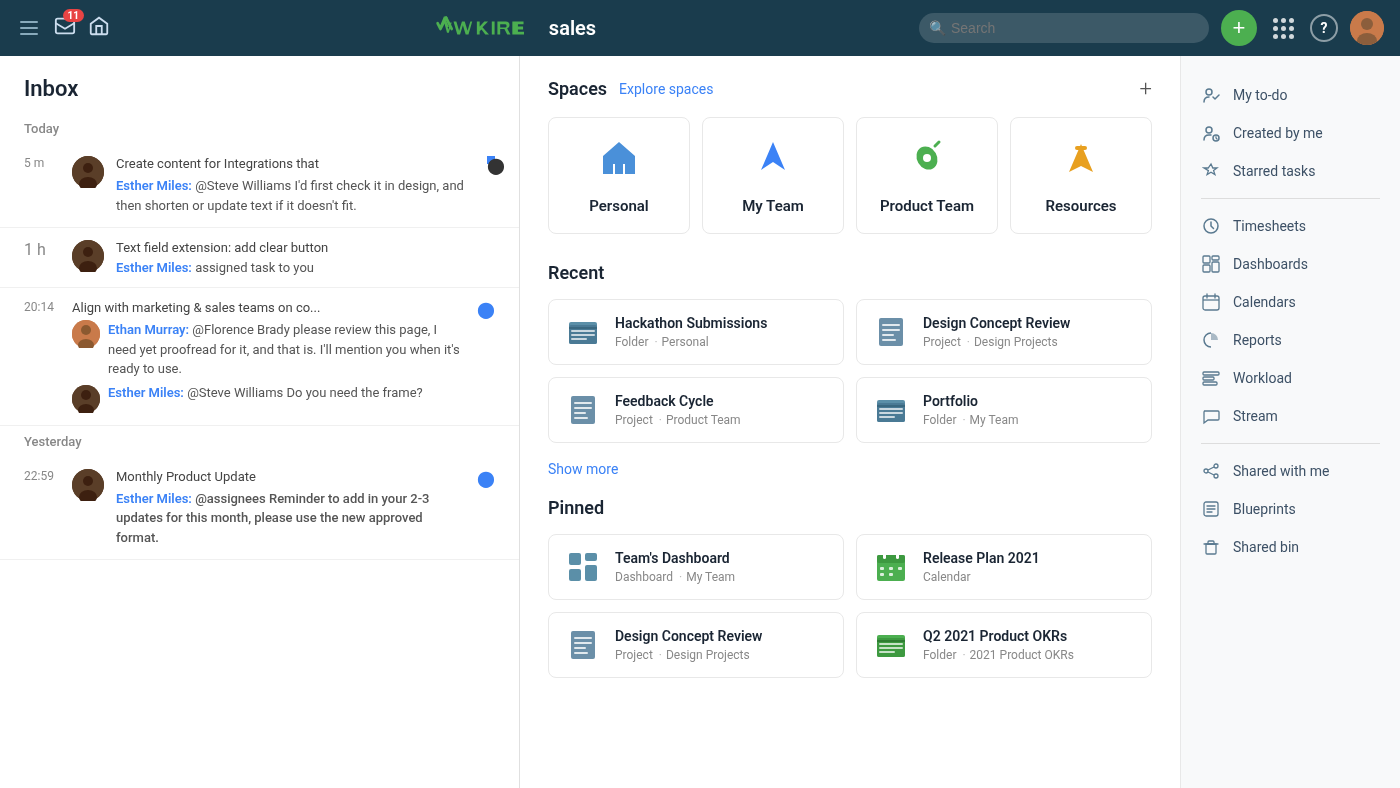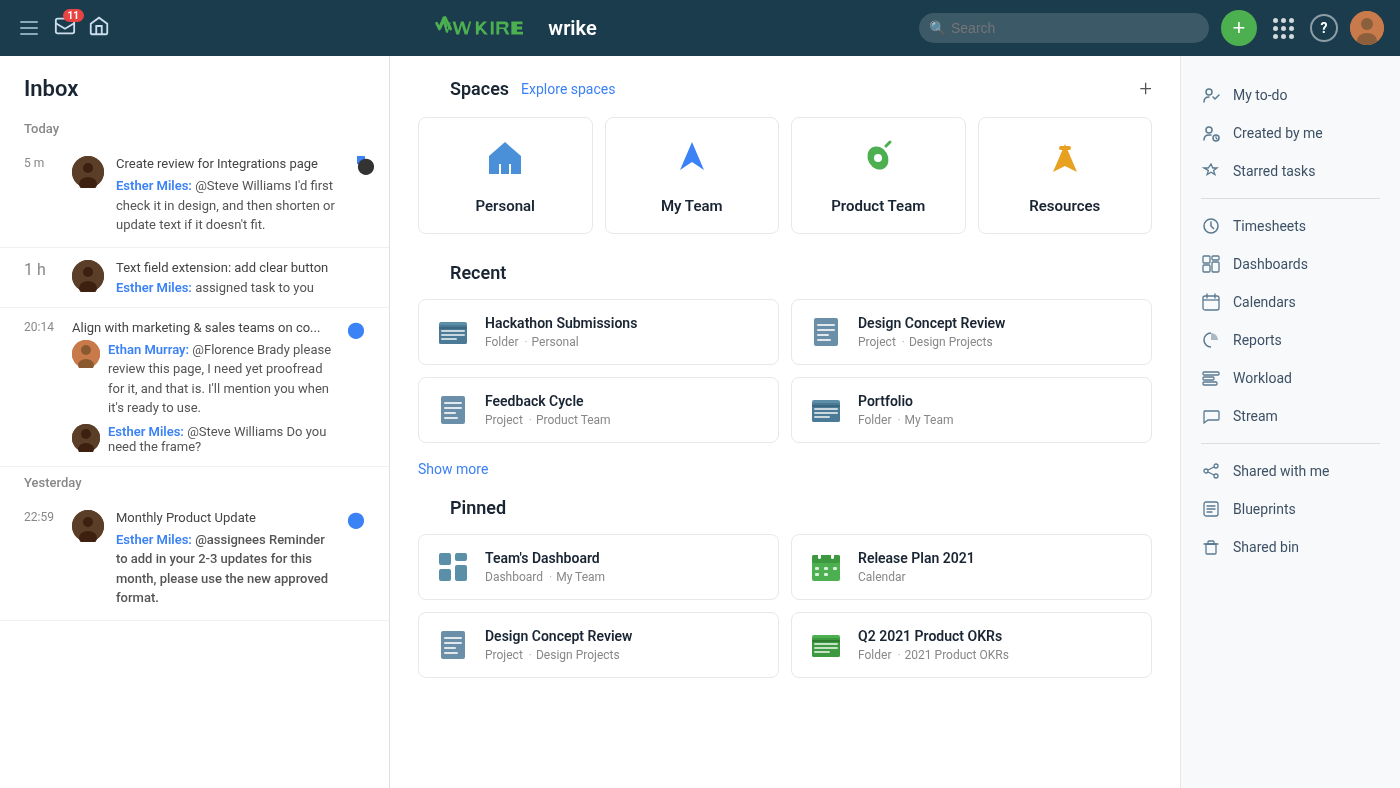--- a/index.html
+++ b/index.html
@@ -36,21 +36,21 @@
 
     
     .layout {
       display: flex;
       margin-top: 56px;
       height: calc(788px - 56px);
     }
 
     
     .inbox-panel {
-      width: 390px;
+      width: 520px;
       background: #fff;
       border-right: 1px solid #e0e0e0;
       overflow-y: auto;
       flex-shrink: 0;
     }
     .inbox-header { padding: 20px 24px 12px; font-size: 22px; font-weight: 600; color: #1a2533; }
     .inbox-section-label { padding: 8px 24px; font-size: 13px; color: #888; font-weight: 500; }
     .inbox-item {
       padding: 12px 24px;
       border-bottom: 1px solid #f0f0f0;
@@ -66,21 +66,21 @@
     
     .main-content {
       flex: 1;
       background: #fff;
       overflow-y: auto;
       padding: 20px 28px;
     }
 
     
     .section-header { display: flex; align-items: center; gap: 12px; margin-bottom: 16px; }
-    .section-title { font-size: 18px; font-weight: 600; color: #1a2533; margin-left: 32px; }
+    .section-title { font-size: 18px; font-weight: 600; color: #1a2533; }
     .explore-link { color: #3b82f6; font-size: 14px; cursor: pointer; text-decoration: none; }
     .spaces-add { margin-left: auto; font-size: 22px; color: #555; cursor: pointer; font-weight: 300; }
 
     .spaces-grid { display: grid; grid-template-columns: repeat(4, 1fr); gap: 12px; margin-bottom: 28px; }
     .space-card {
       background: #fff; border: 1px solid #e8e8e8; border-radius: 8px;
       padding: 20px 16px 18px; text-align: center; cursor: pointer;
       display: flex; flex-direction: column; align-items: center; gap: 10px;
     }
     .space-icon { font-size: 36px; }
@@ -154,21 +154,21 @@
       <g fill="#4caf50">
         <path d="M8 8L5 19h-2L0 8h2.5l2 8 2-8z" transform="translate(12,1)"></path>
         <polygon points="12,2 17,14 14,14 12,9 10,14 7,14" fill="#4caf50"></polygon>
       </g>
 
       <g transform="translate(0,0)">
         <path d="M14 4 L8 16 L5 10" stroke="#4caf50" stroke-width="3" fill="none" stroke-linecap="round" stroke-linejoin="round"></path>
         <path d="M14 4 L20 16" stroke="#4caf50" stroke-width="3" fill="none" stroke-linecap="round"></path>
       </g>
     </svg>
-    <span style="color:#fff; font-size:20px; font-weight:600; margin-left:4px;">wrike</span>
+    <span style="color:#fff; font-size:20px; font-weight:600; margin-left:4px;">sales</span>
   </div>
 
   <div class="topnav-search-wrap">
     <span class="search-icon">🔍</span>
     <input type="text" style="background: rgba(255, 255, 255, 0.15); border: none; border-radius: 20px; color: rgb(255, 255, 255); padding: 7px 16px 7px 32px; font-size: 14px; width: 290px; outline: none;" placeholder="Search">
   </div>
 
   <button class="topnav-add">+</button>
 
   <div style="display:grid;grid-template-columns:repeat(3,5px);gap:3px;cursor:pointer;padding:4px;">
@@ -206,21 +206,21 @@
         <div style="font-size:12px;color:#888;">5 m</div>
       </div>
       <div class="avatar-circle" style="background:#5a3e28;">
         <svg width="32" height="32" viewBox="0 0 32 32">
             <circle cx="16" cy="16" r="16" fill="#5a3e28"></circle>
             <circle cx="16" cy="12" r="5" fill="#3d2010"></circle>
             <ellipse cx="16" cy="28" rx="9" ry="7" fill="#3d2010"></ellipse>
           </svg>
       </div>
       <div style="flex:1;">
-        <div style="font-size:13px;color:#444;margin-bottom:5px;">Create review for Integrations page</div>
+        <div style="font-size:13px;color:#444;margin-bottom:5px;">Create content for Integrations that</div>
         <div style="font-size:13px;color:#555;line-height:1.5;">
           <span style="color:#3b82f6;font-weight:600;">Esther Miles:</span> @Steve Williams I'd first check it in design, and then shorten or update text if it doesn't fit.
         </div>
       </div>
       <div style="display:flex;flex-direction:column;align-items:flex-end;">
         <div style="width:8px;height:8px;background:#3b82f6;border-radius:50;">⬤</div>
       </div>
     </div>
 
     <div class="inbox-item">

